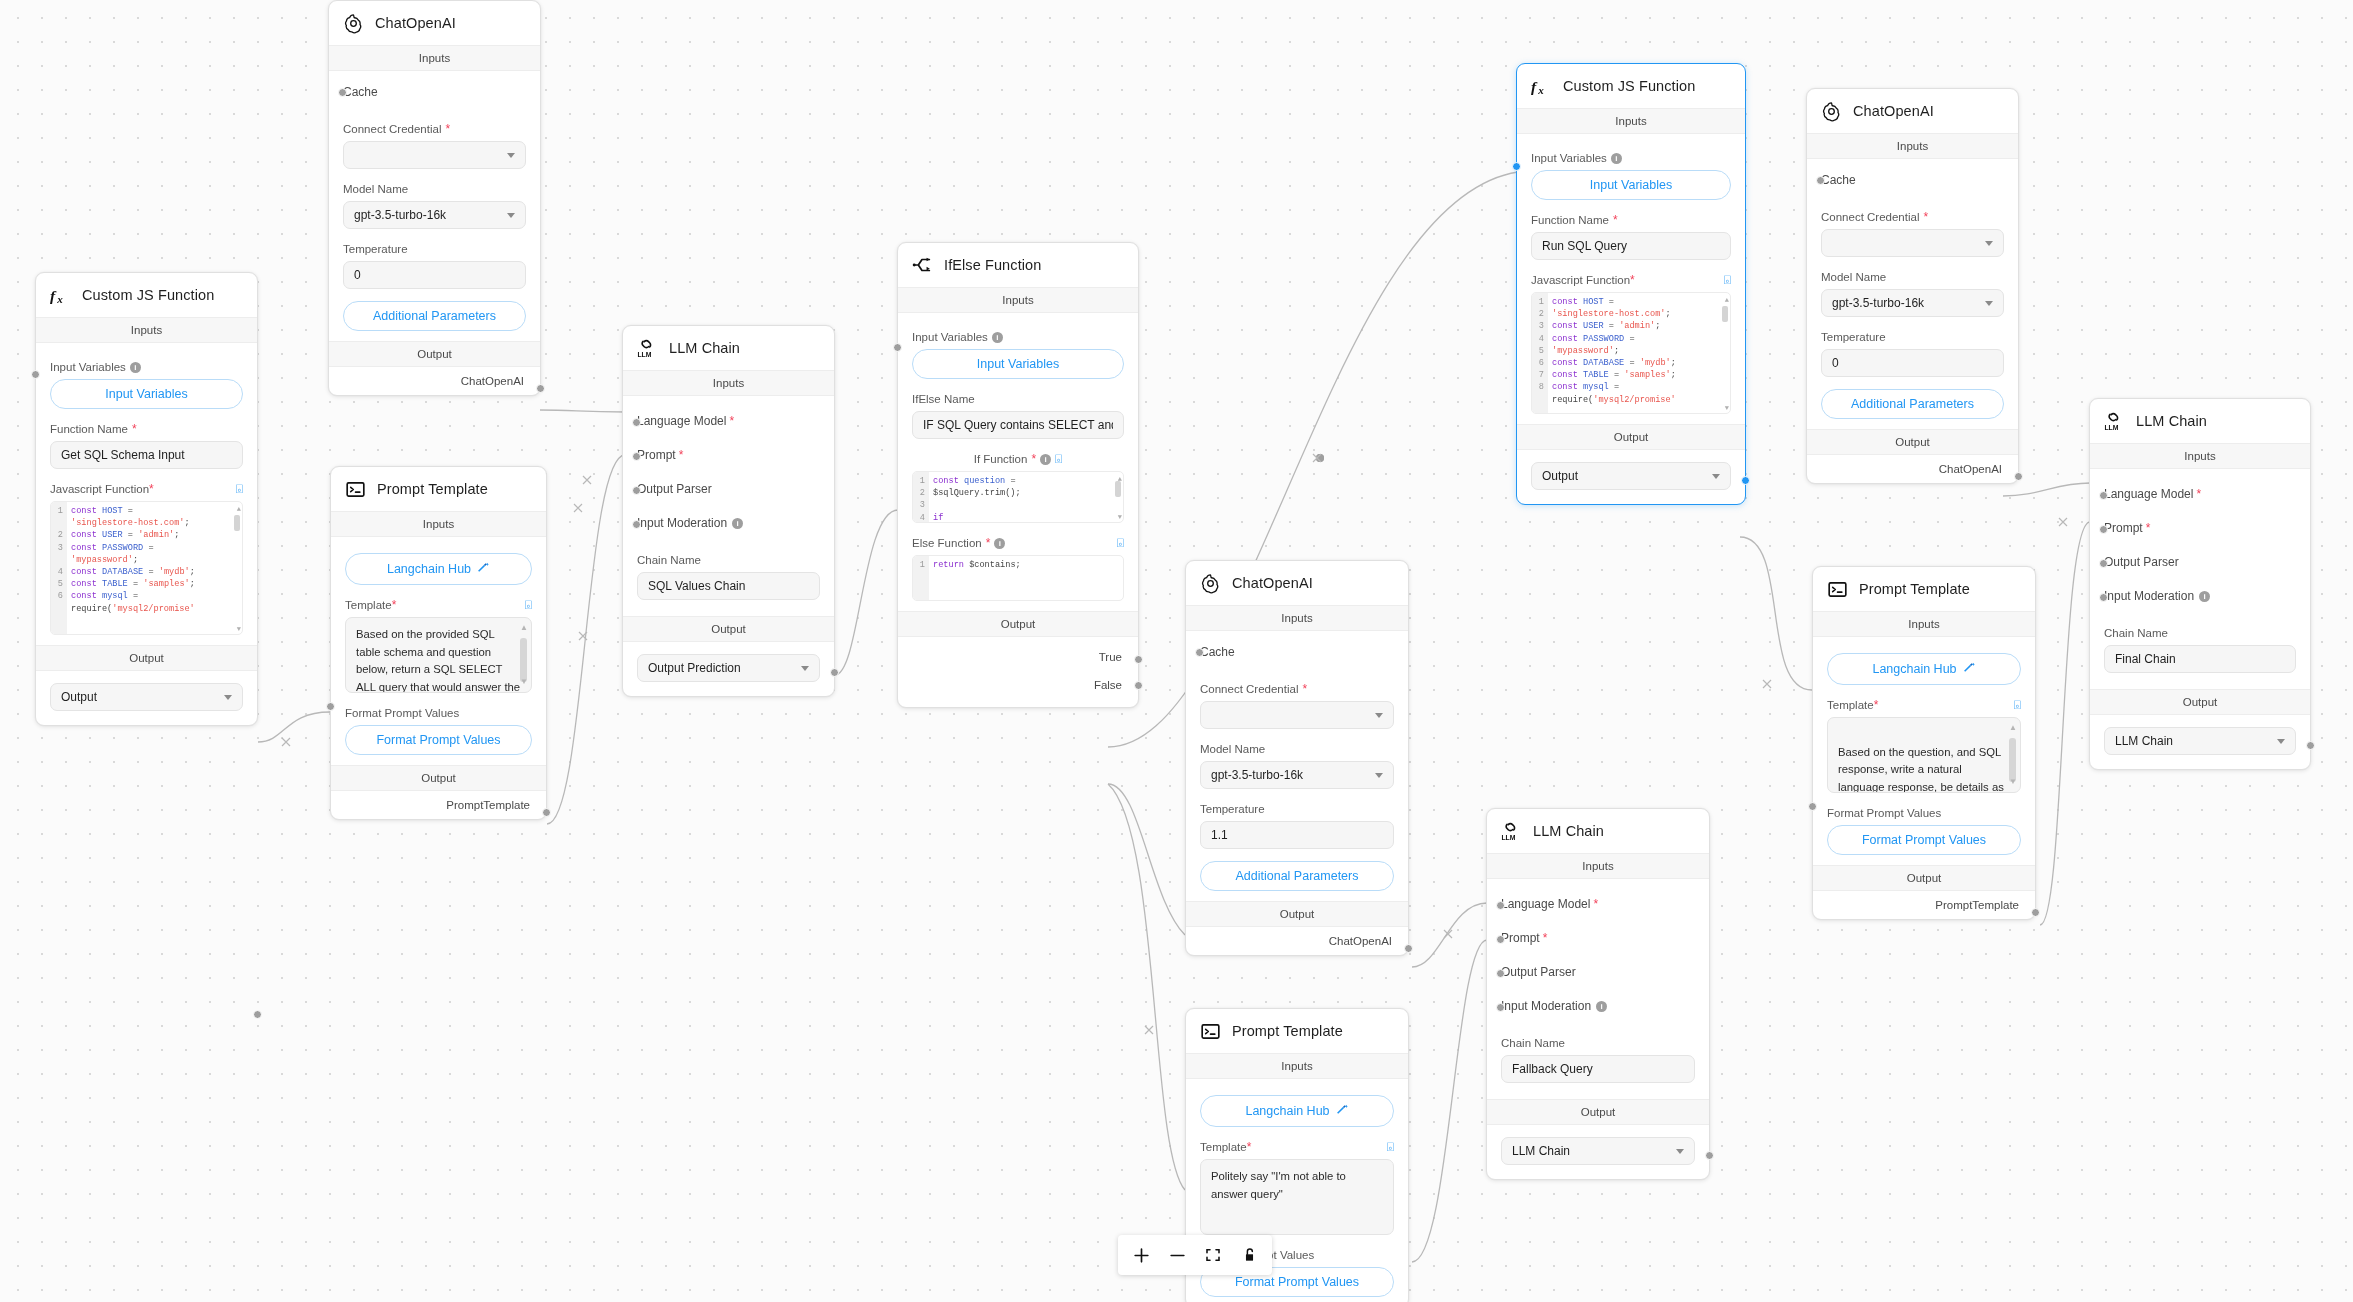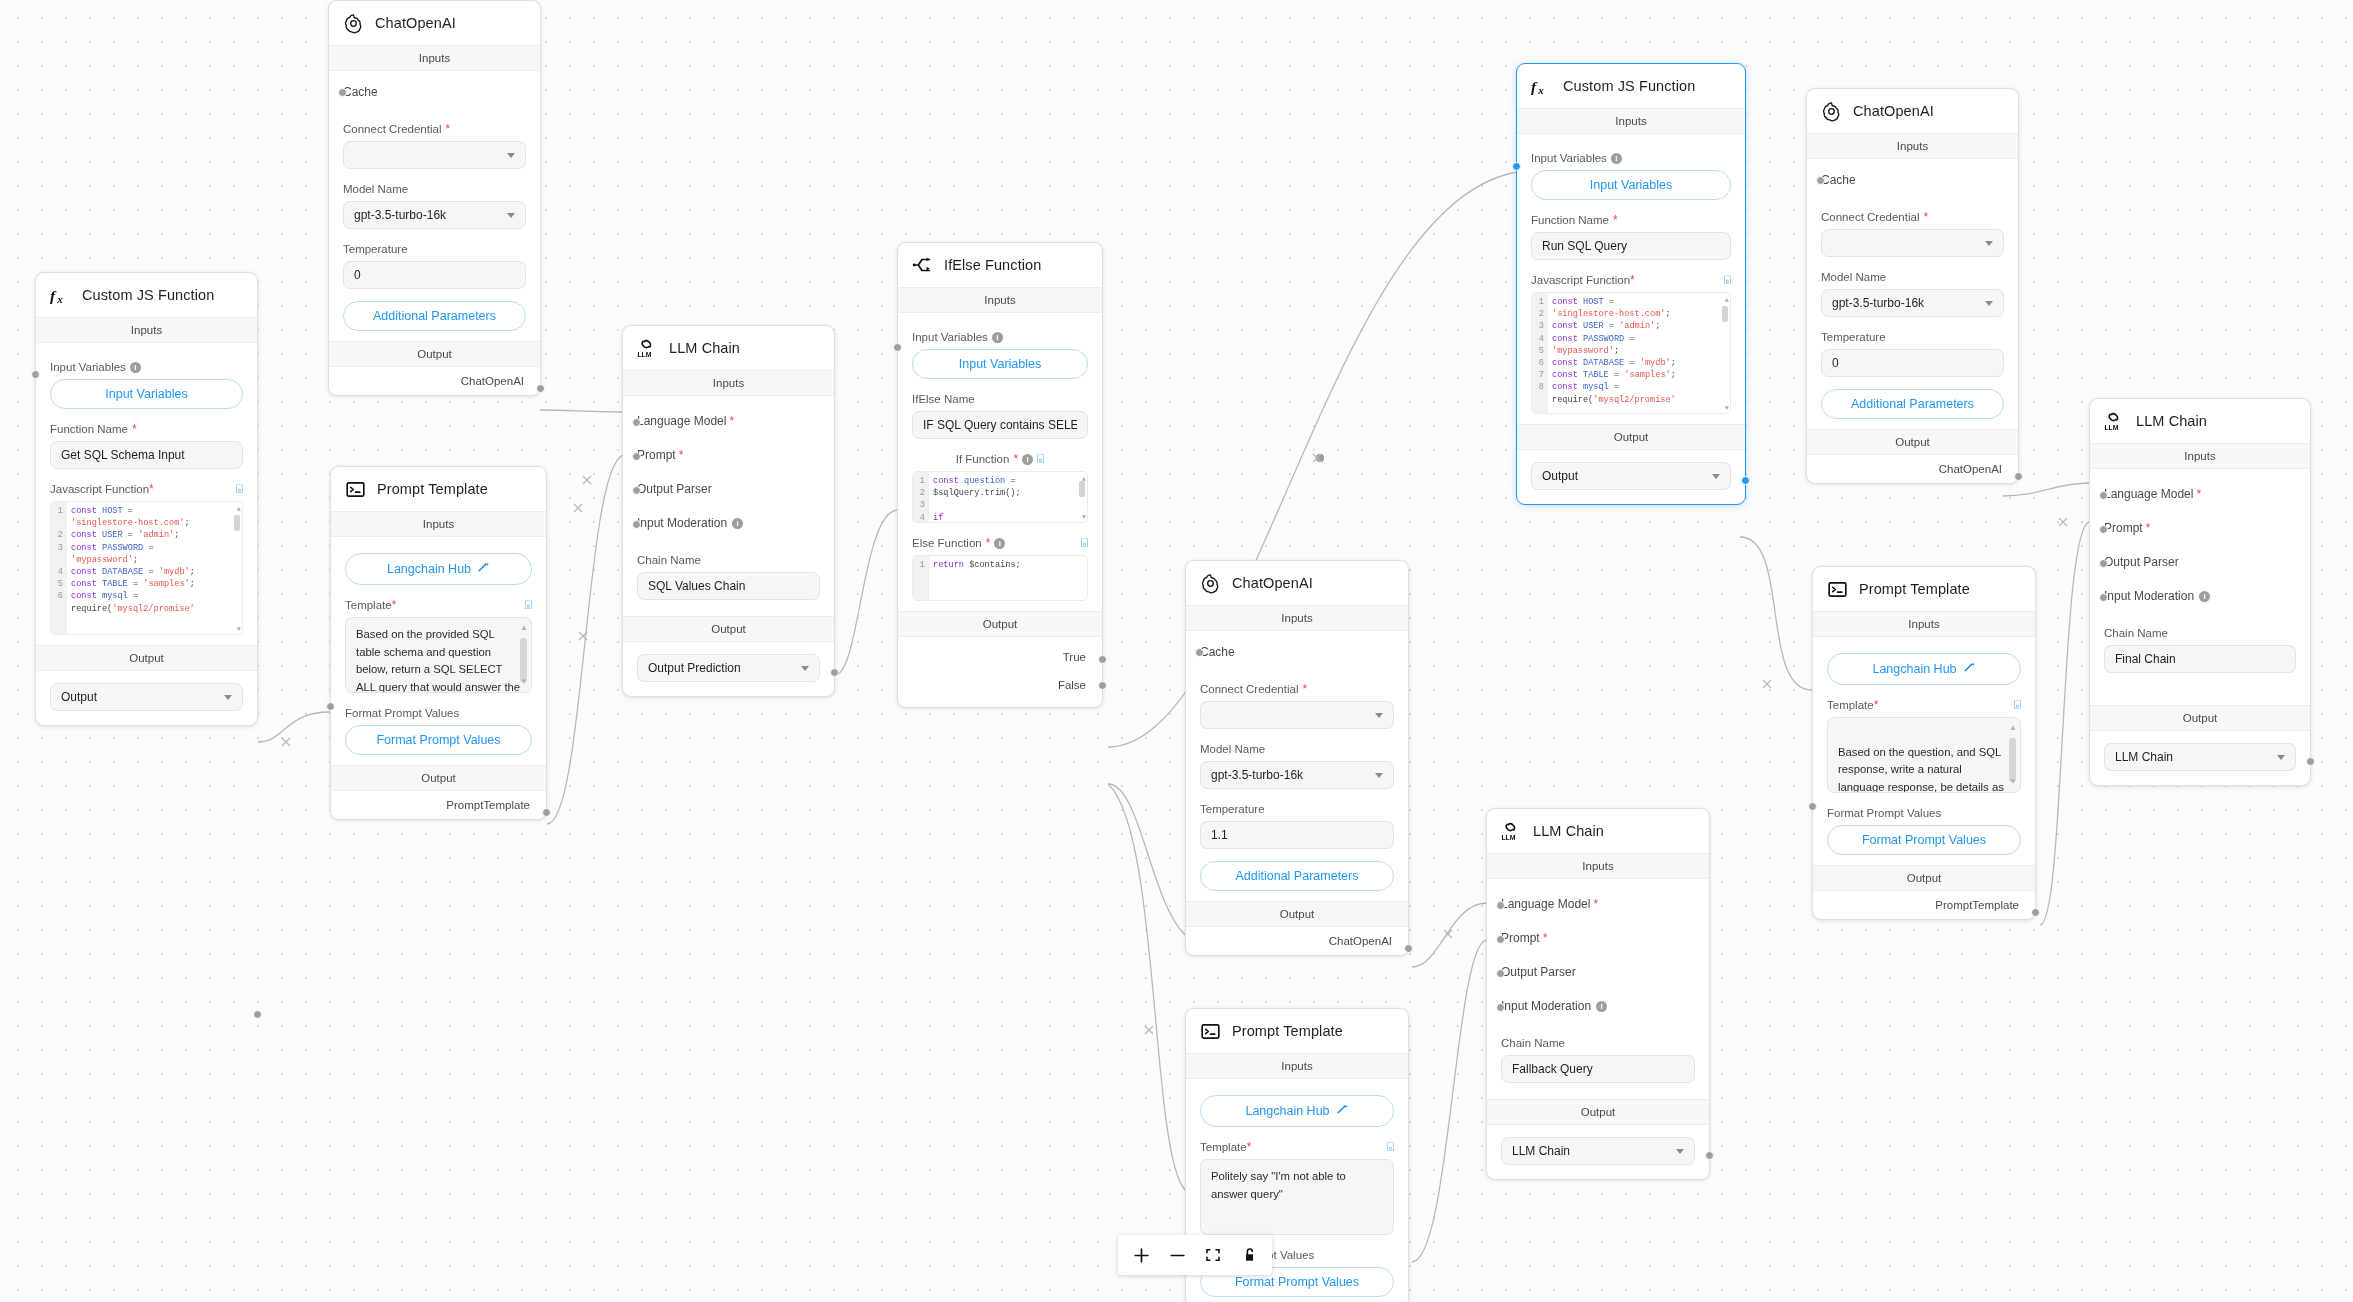--- a/index.html
+++ b/index.html
@@ -358,21 +358,21 @@
   <div class="sect">Output</div>
   <div style="padding:12px 14px 14px 14px; position:relative;">
     <div class="field">
       <span>Output Prediction</span>
       <span class="caret"></span>
     </div>
     <div class="handle right" style="top:26px;"></div>
   </div>
 </div>
 
-<div class="node" style="left:897px; top:242px; width:206px;">
+<div class="node" style="left:897px; top:242px; width:242px;">
   <div class="node-head">
     <span class="node-icon">
       <svg width="22" height="22" viewBox="0 0 24 24">
             <path d="M3 12h5l4-6h8M8 12l4 6h8" fill="none" stroke="#111" stroke-width="1.9" stroke-linecap="round" stroke-linejoin="round"></path>
             <path d="M17 4l3.5 2L17 8z" fill="#111"></path>
             <path d="M17 14l3.5 2L17 18z" fill="#111"></path>
             <circle cx="3.5" cy="12" r="1.6" fill="#111"></circle>
           </svg>
     </span>
     <span class="node-title">IfElse Function</span>
@@ -743,21 +743,21 @@
     <div class="port-row">
       <div class="handle left" style="top:14px;"></div>
       <span>Output Parser</span>
     </div>
     <div class="port-row">
       <div class="handle left" style="top:14px;"></div>
       <span>Input Moderation</span>
       <span class="info" style="margin-left:5px;">i</span>
     </div>
     <div class="lbl">Chain Name</div>
-    <div class="field" style="margin-bottom:22px;">
+    <div class="field" style="margin-bottom:6px;">
       <span>Final Chain</span>
     </div>
   </div>
   <div class="sect">Output</div>
   <div style="padding:12px 14px 14px 14px; position:relative;">
     <div class="field">
       <span>LLM Chain</span>
       <span class="caret"></span>
     </div>
     <div class="handle right" style="top:26px;"></div>

